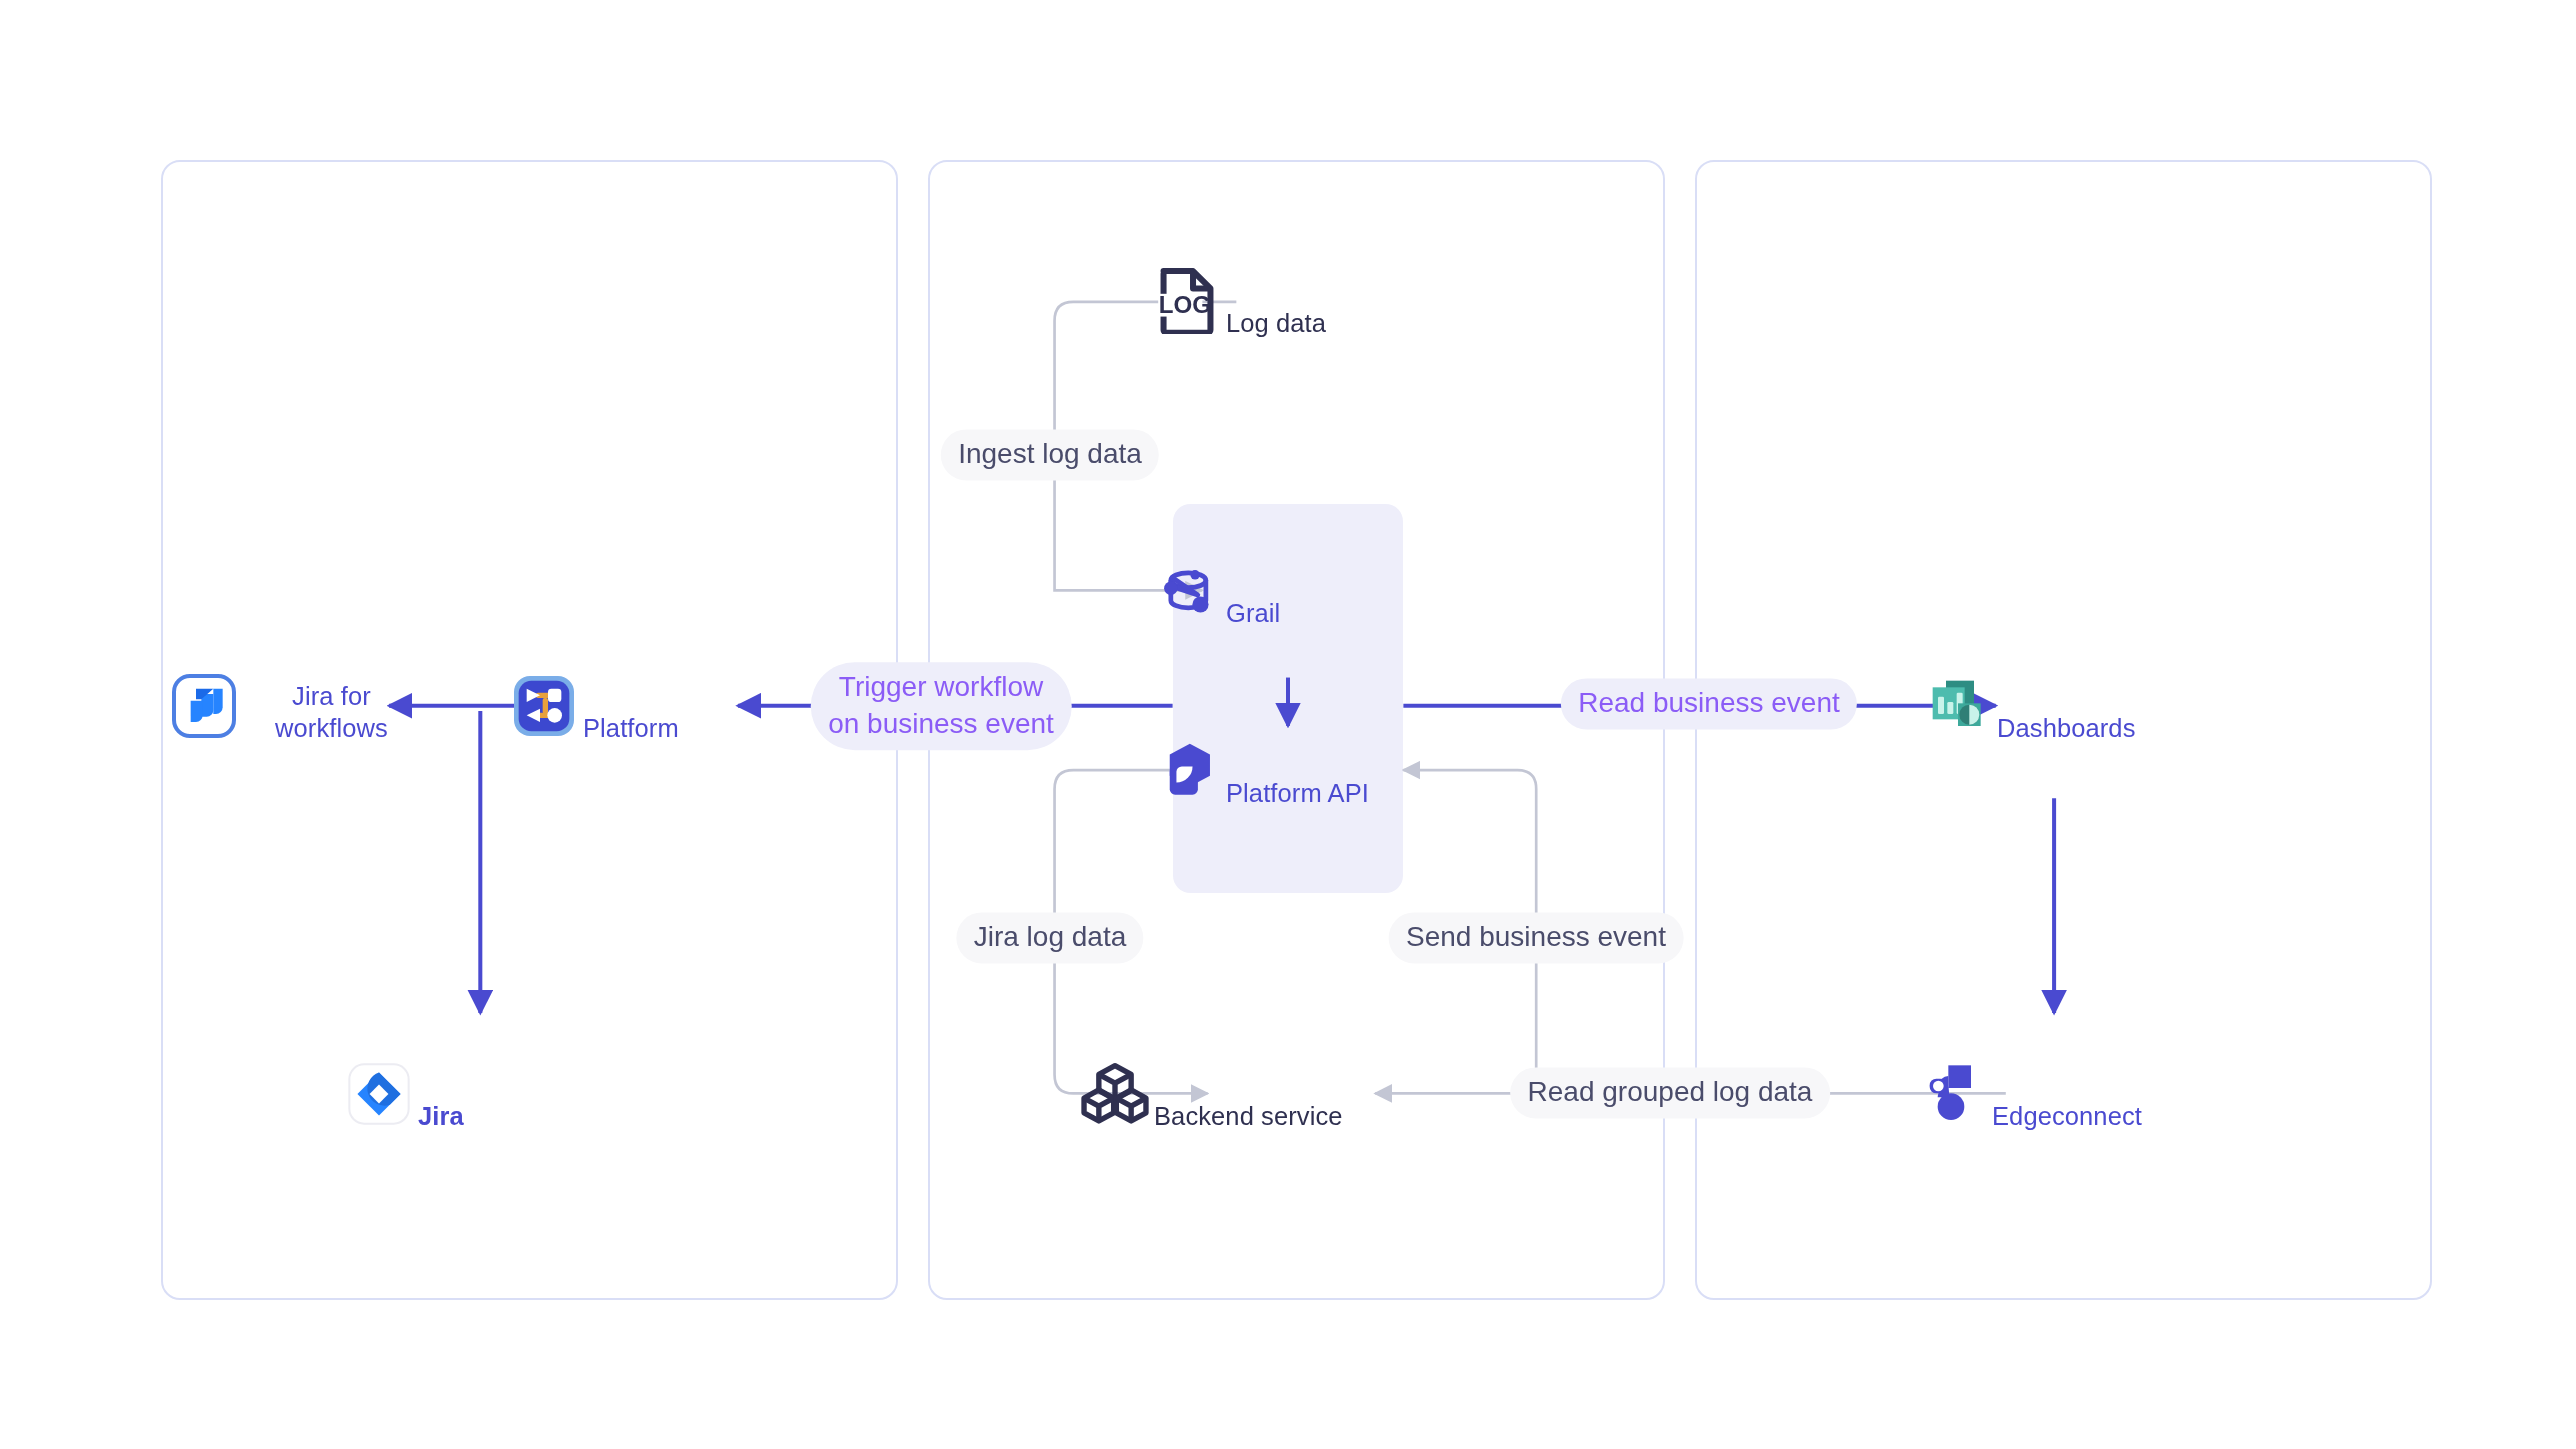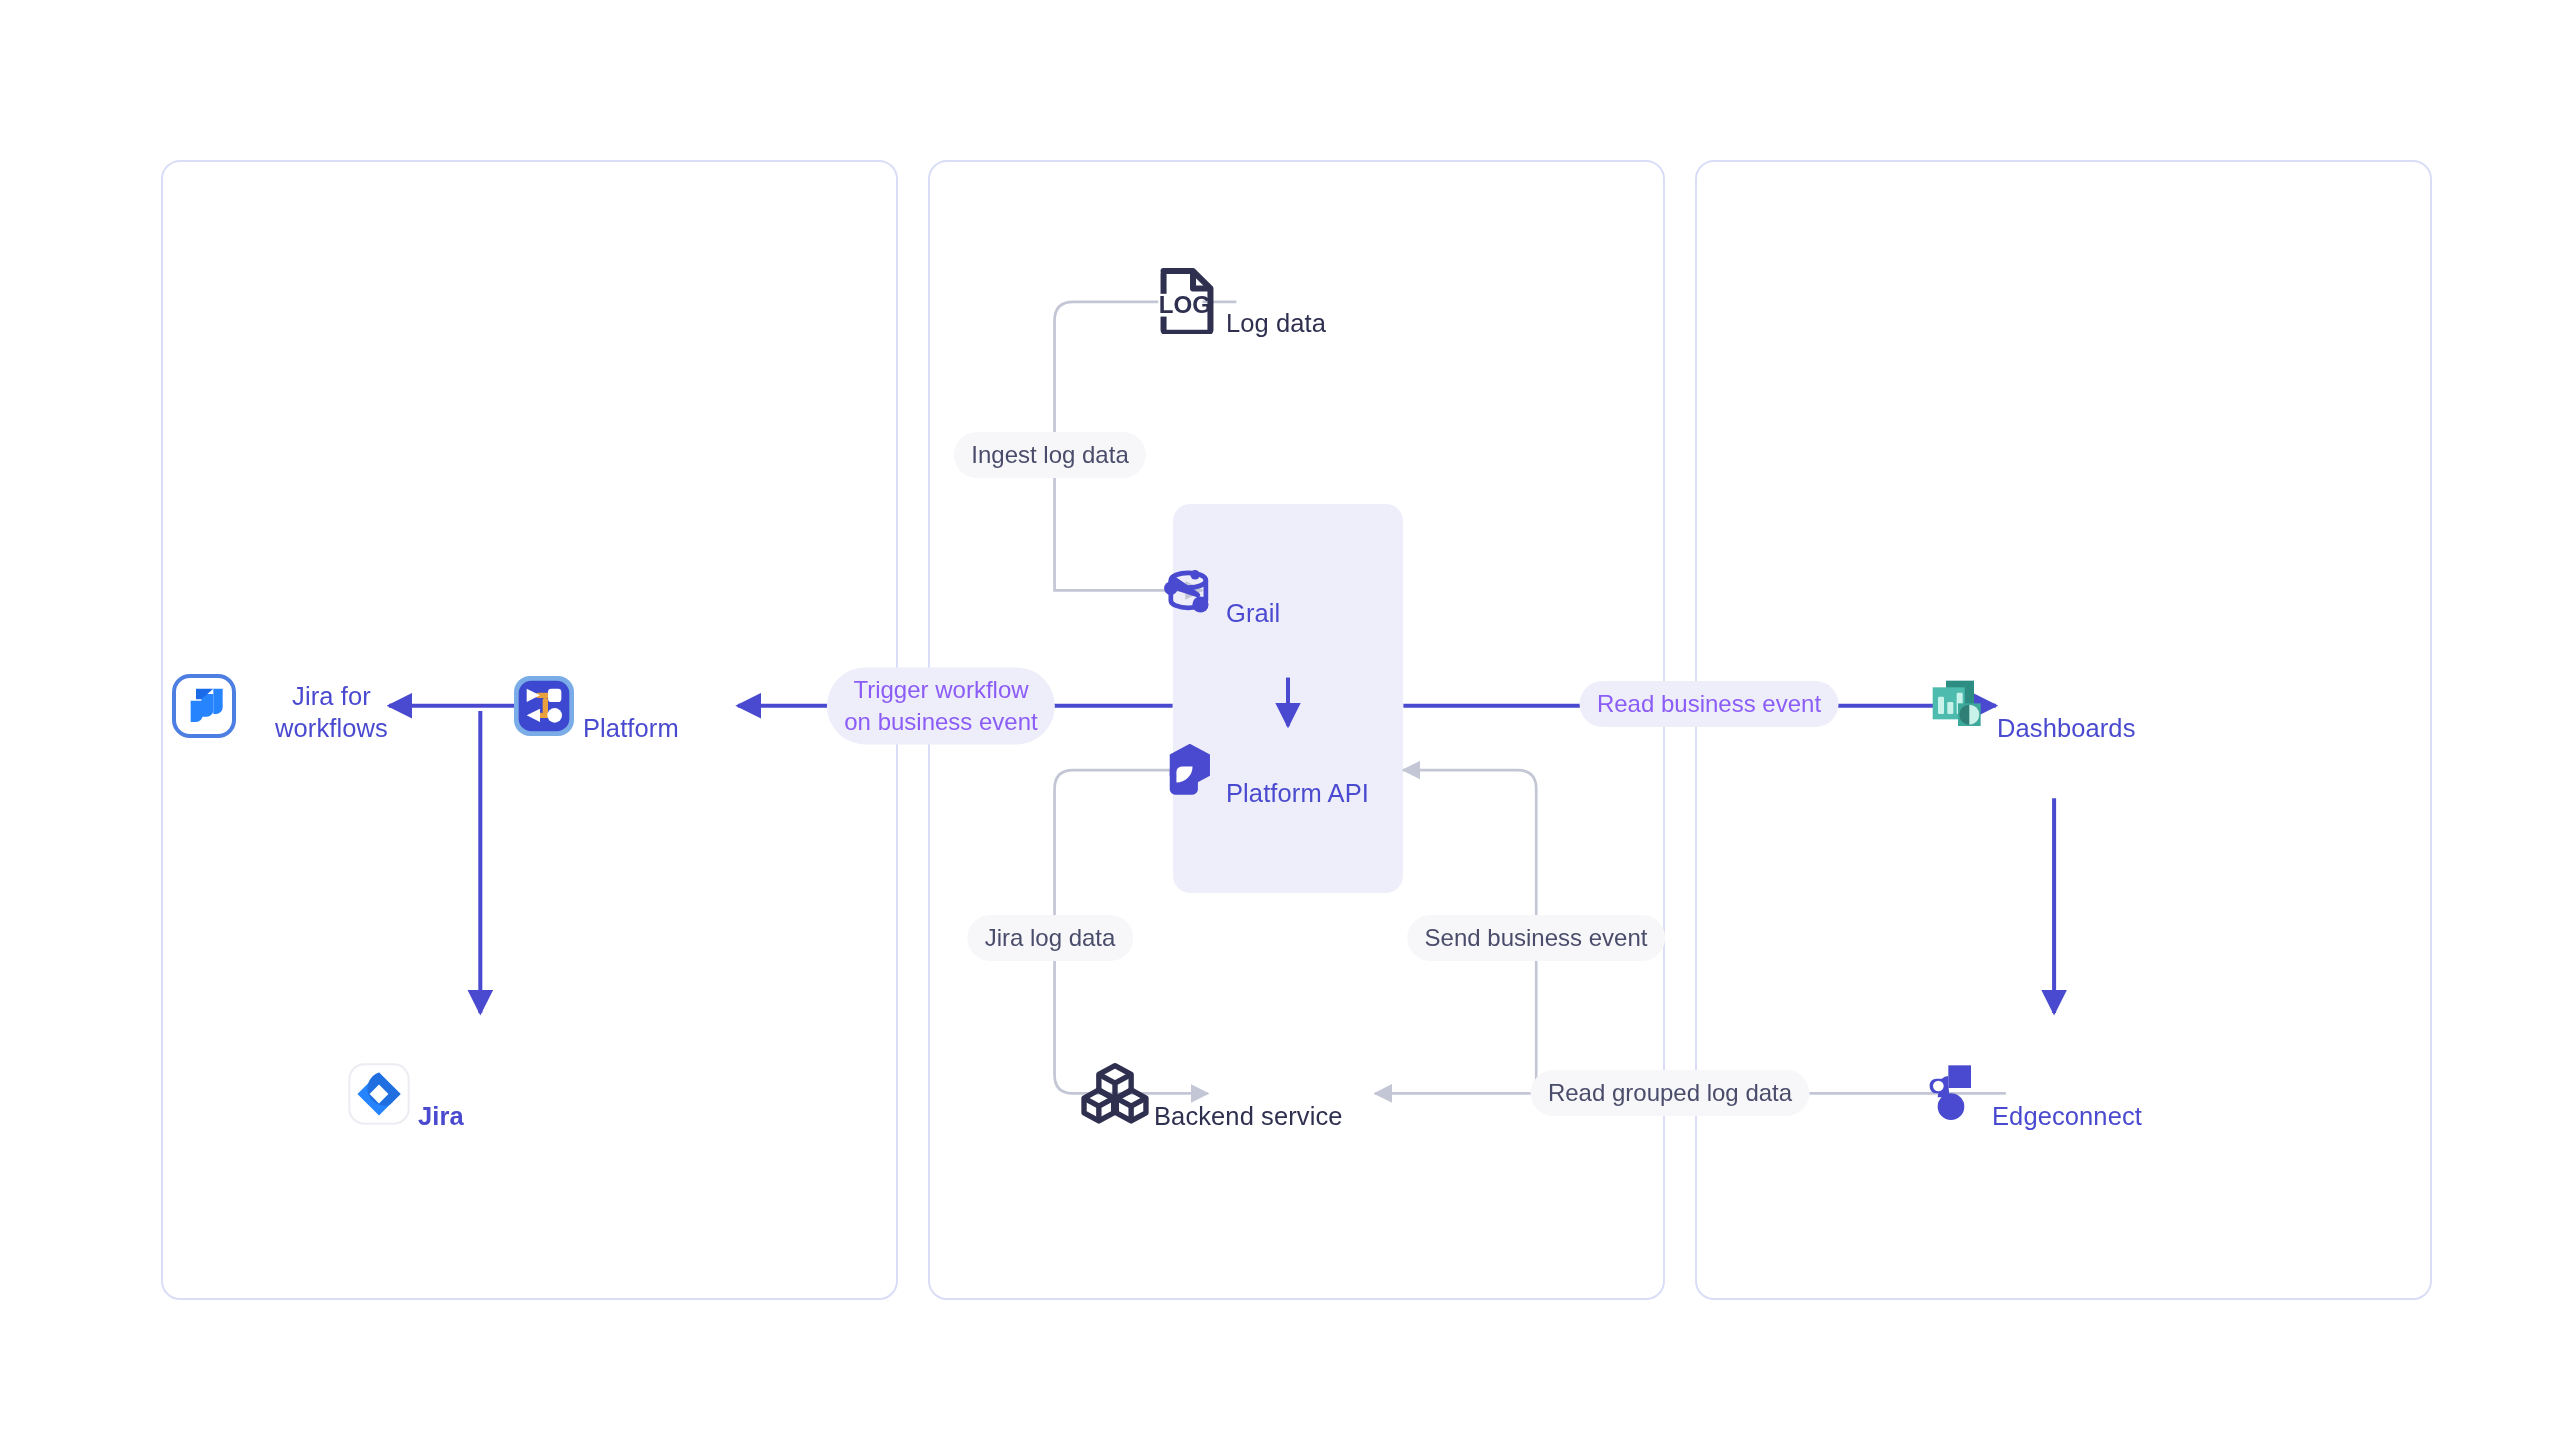--- a/index.html
+++ b/index.html
@@ -63,21 +63,21 @@
   .label-dark   { color: #2f3050; }
 
   
   .pill {
     position: absolute;
     border-radius: 670px;
     display: flex;
     align-items: center;
     justify-content: center;
     text-align: center;
-    font-size: 24px;
+    font-size: 28px;
     line-height: 1.3;
     padding: 7.4px 17.4px;
     box-sizing: border-box;
     white-space: pre-line;
     transform: translate(-50%, -50%);
   }
   .pill-gray {
     background: #f7f7f9;
     color: #4a4c6b;
   }

